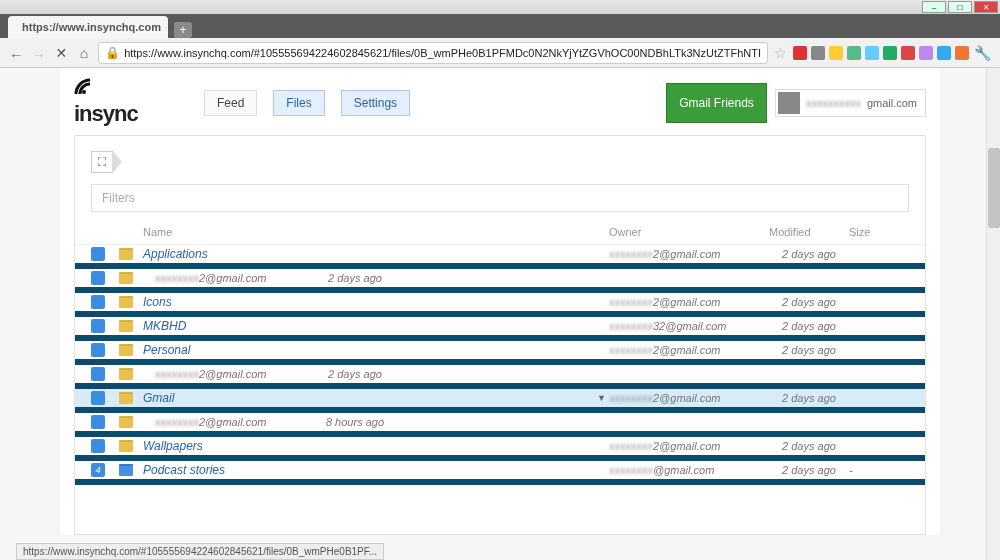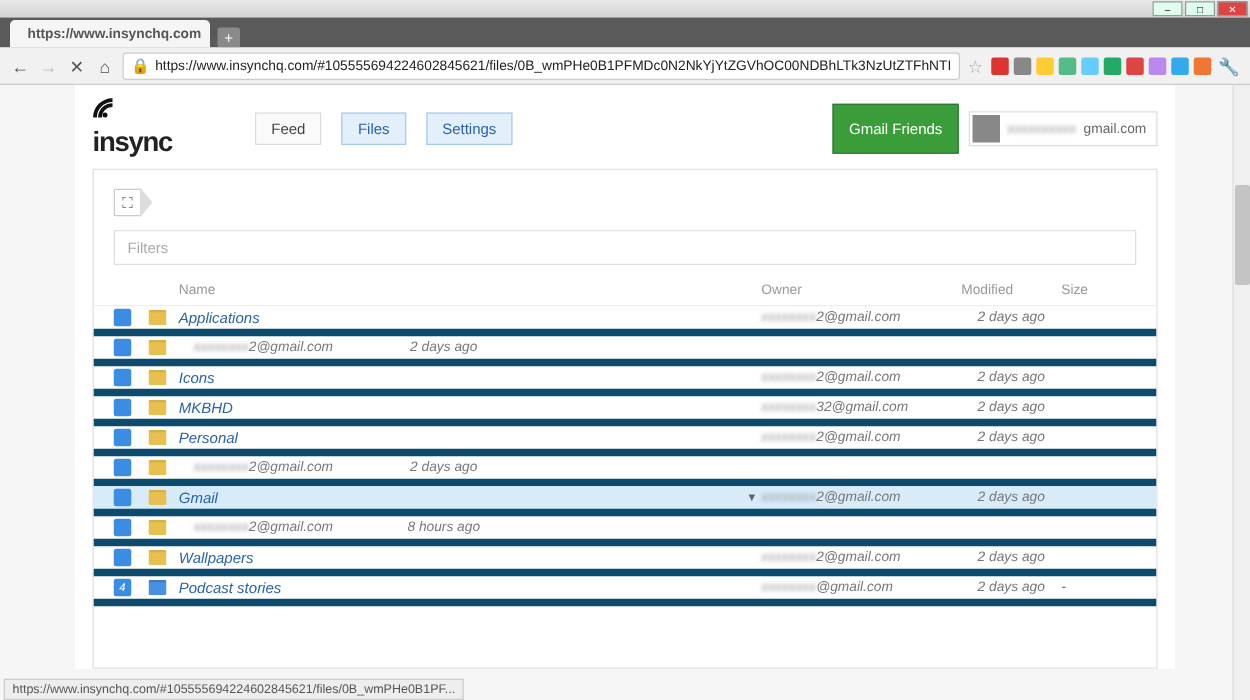--- a/index.html
+++ b/index.html
@@ -68,21 +68,21 @@
 .row.selected { background: #d7ebf9; }
 .countbadge { width: 14px; height: 14px; background: #3b8de3; color: #fff; font-size: 9px; display: flex; align-items: center; justify-content: center; border-radius: 2px; }
 .fileicon { width: 14px; height: 12px; background: #e8c050; border-radius: 1px; border-top: 2px solid #d8b040; }
 .fileicon.doc { background: #4a90e2; border-top-color: #3a7ac8; }
 .fname { color: #2a63a8; }
 .owner { color: #777; font-size: 11px; }
 .mod { color: #777; font-size: 11px; text-align: center; }
 .size { color: #777; font-size: 11px; }
 .rowmenu { width: 12px; font-size: 9px; color: #666; }
 
-.statusbar { position: absolute; bottom: 0; left: 3px; background: #eee; border: 1px solid #ccc; font-size: 10px; color: #555; padding: 2px 6px; }
+.statusbar { position: absolute; bottom: 0; left: 16px; background: #eee; border: 1px solid #ccc; font-size: 10px; color: #555; padding: 2px 6px; }
 
 .scrollbar { position: absolute; right: 0; top: 0; bottom: 0; width: 14px; background: #f0f0f0; border-left: 1px solid #ddd; }
 .scrollthumb { position: absolute; top: 80px; width: 12px; left: 1px; height: 80px; background: #c4c4c4; border-radius: 2px; }
 
 .blur { filter: blur(1.5px); color: #999; }
 </style>
 </head>
 <body>
 
 <div class="browser">

